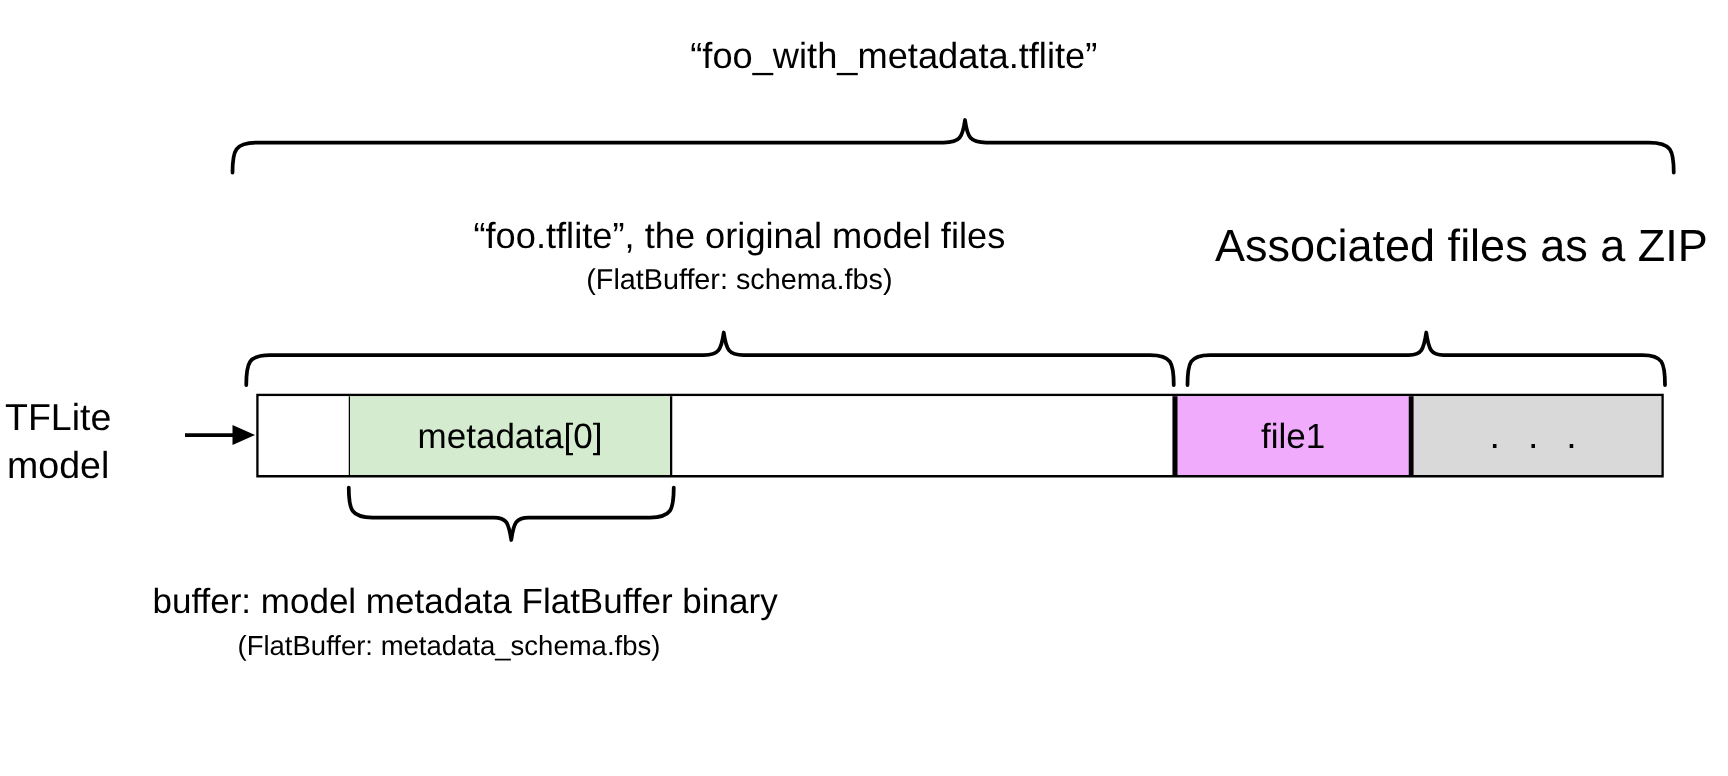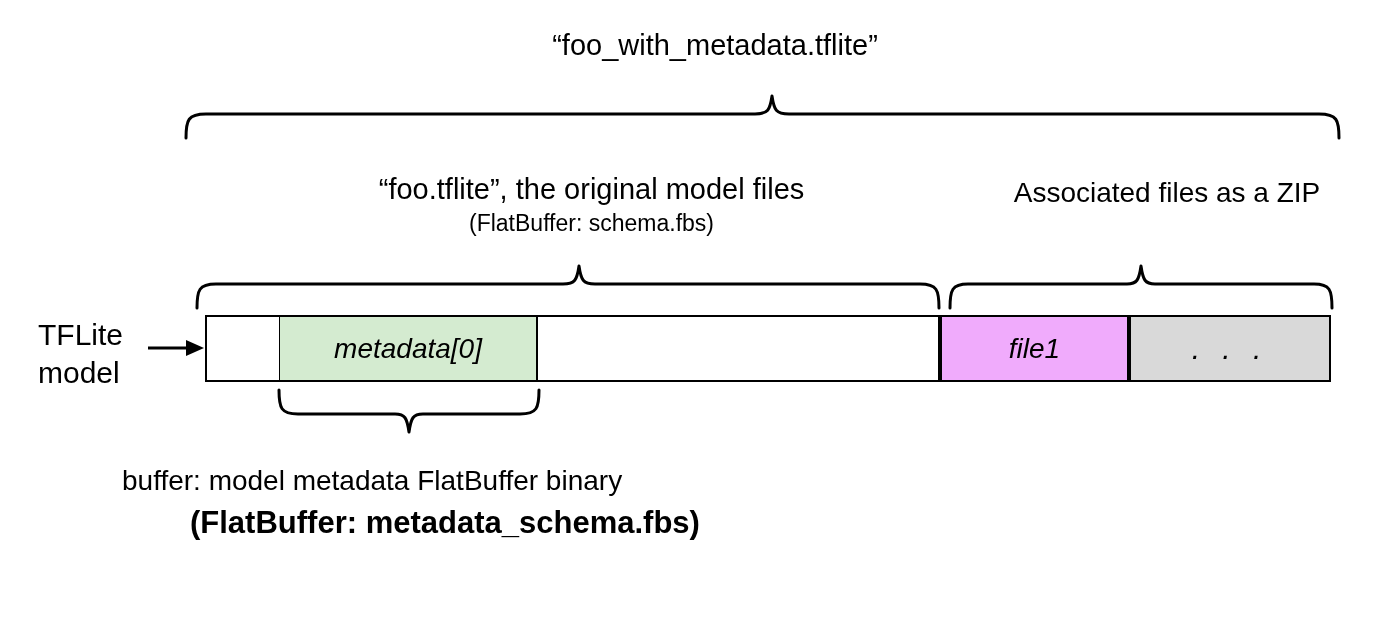--- a/index.html
+++ b/index.html
@@ -35,46 +35,45 @@
     left: 195px; top: 172px; width: 745px;
     font-size: 29px;
   }
   #left-caption .sub {
     font-size: 23px;
     display: block;
     margin-top: 4px;
   }
   #right-caption {
     left: 948px; top: 176px; width: 390px;
-    font-size: 28px;
+    font-size: 36px;
   }
 
   
   #model-label {
-    left: 38px; top: 316px;
+    left: 4px; top: 316px;
     font-size: 30px;
-    text-align: left;
+    text-align: center;
     line-height: 1.28;
   }
 
   
   #arrow-wrap {
     left: 148px; top: 336px;
     width: 56px; height: 24px;
   }
 
   
   #bar {
     left: 205px; top: 315px;
     width: 1126px; height: 67px;
     box-sizing: border-box;
     border: 2px solid #000;
     display: flex;
     background: #ffffff;
-    font-style: italic;
   }
   .seg {
     box-sizing: border-box;
     height: 100%;
     display: flex;
     align-items: center;
     justify-content: center;
     font-size: 28px;
     color: #000;
     background: #ffffff;
@@ -89,23 +88,22 @@
   
   #metadata-note {
     left: 122px; top: 462px;
     font-size: 28px;
     line-height: 1.33;
     text-align: left;
   }
   #metadata-note .indent {
     display: block;
     padding-left: 68px;
-    font-size: 31px;
+    font-size: 22px;
     margin-top: 3px;
-    font-weight: bold;
   }
 
   svg { display: block; overflow: visible; }
 </style>
 </head>
 <body>
 
 <div id="canvas">
 
   <div class="abs txt center" id="title-text">“foo_with_metadata.tflite”</div>

